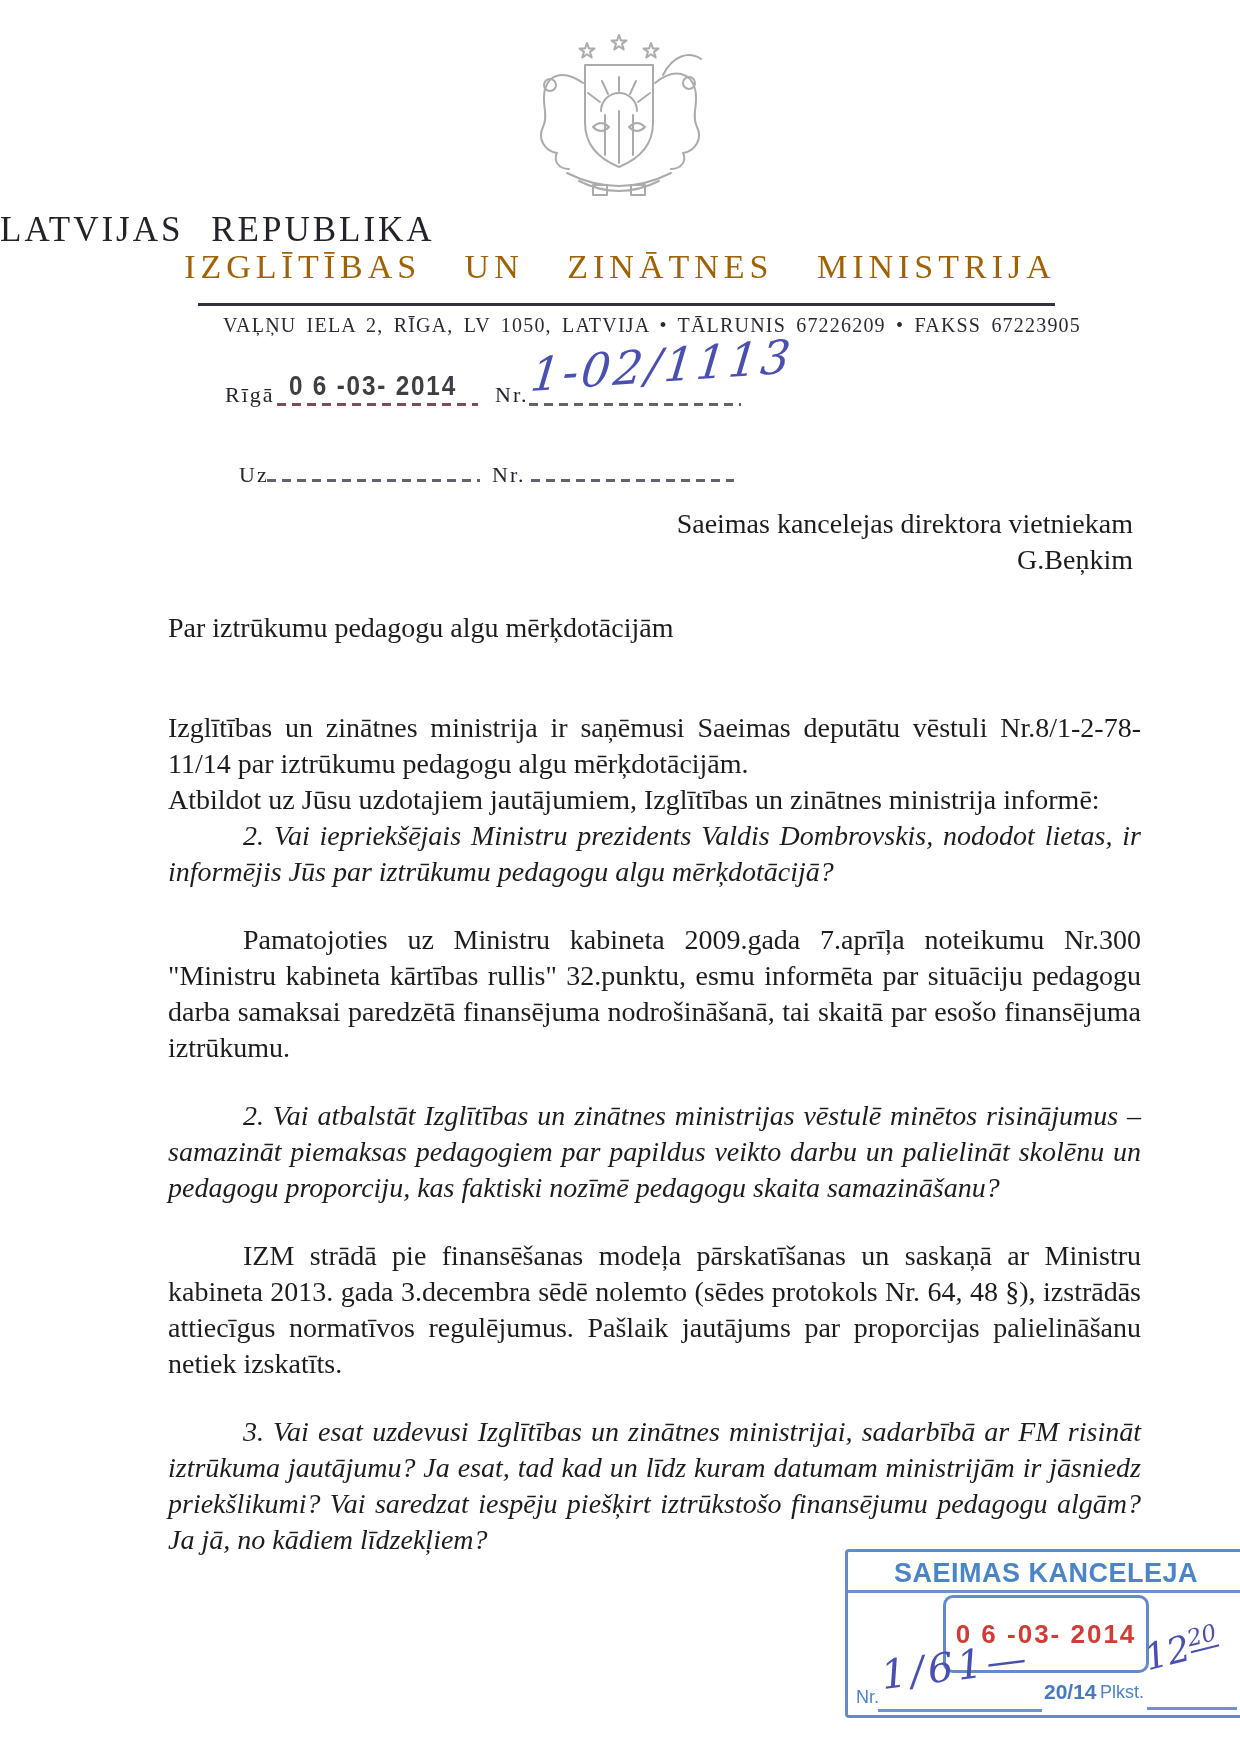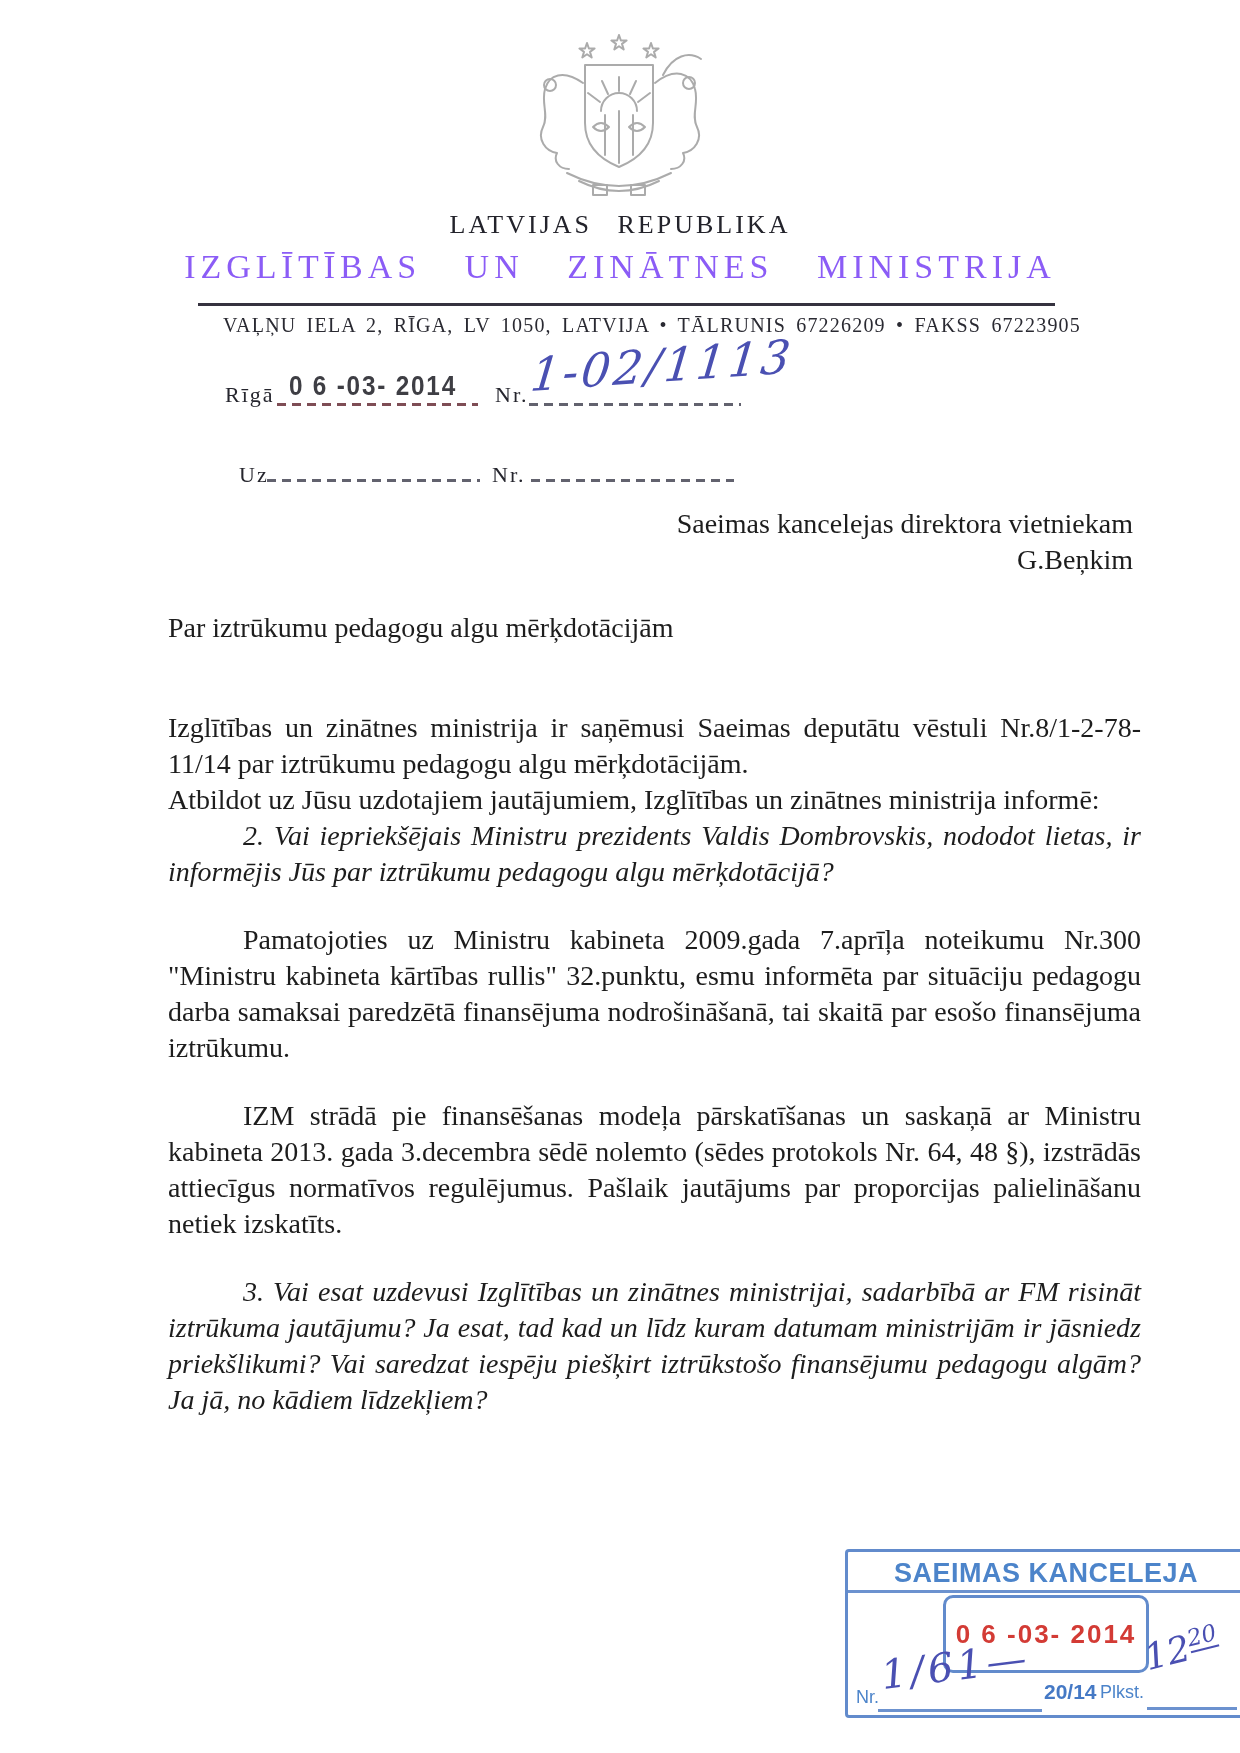--- a/index.html
+++ b/index.html
@@ -4,26 +4,26 @@
 <style>
   html,body{margin:0;padding:0;background:#e8e8e8;}
   .page{
     position:relative;width:1240px;height:1753px;margin:0 auto;
     background:#ffffff;color:#1d1d1d;
     font-family:"Liberation Serif", serif;overflow:hidden;
   }
   
   .emblem{position:absolute;left:505px;top:30px;width:228px;height:172px;opacity:.8;}
   .country{
-    position:absolute;top:210px;left:0;width:100%;text-align:center;
-    font-size:26px;letter-spacing:3px;word-spacing:16px;color:#23232b;
+    position:absolute;top:210px;left:0;width:100%;text-align:left;
+    font-size:35px;letter-spacing:3px;word-spacing:16px;color:#23232b;
   }
   .ministry{
     position:absolute;top:248px;left:0;width:100%;text-align:center;
-    font-size:34px;letter-spacing:5px;word-spacing:30px;color:#8b5cf6;
+    font-size:34px;letter-spacing:5px;word-spacing:30px;color:#a16207;
   }
   .rule{position:absolute;left:198px;top:303px;width:857px;height:3px;background:#35323f;}
   .addr{
     position:absolute;top:314px;left:0;width:100%;text-align:center;
     font-size:20px;letter-spacing:1.2px;word-spacing:4px;color:#2a2a32;margin-left:32px;
   }
   
   .lbl{position:absolute;font-size:22px;letter-spacing:2px;color:#26262e;}
   .dash{position:absolute;height:2.5px;
     background:repeating-linear-gradient(90deg,currentColor 0 9px,transparent 9px 15px);}
@@ -147,20 +147,21 @@
     <div>G.Beņkim</div>
   </div>
 
   <div class="subject">Par iztrūkumu pedagogu algu mērķdotācijām</div>
 
   <div class="body-text">
     <p>Izglītības un zinātnes ministrija ir saņēmusi Saeimas deputātu vēstuli Nr.8/1-2-78-11/14 par iztrūkumu pedagogu algu mērķdotācijām.</p>
     <p>Atbildot uz Jūsu uzdotajiem jautājumiem, Izglītības un zinātnes ministrija informē:</p>
     <p class="ital">2. Vai iepriekšējais Ministru prezidents Valdis Dombrovskis, nododot lietas, ir informējis Jūs par iztrūkumu pedagogu algu mērķdotācijā?</p>
     <p class="ind gap">Pamatojoties uz Ministru kabineta 2009.gada 7.aprīļa noteikumu Nr.300 "Ministru kabineta kārtības rullis" 32.punktu, esmu informēta par situāciju pedagogu darba samaksai paredzētā finansējuma nodrošināšanā, tai skaitā par esošo finansējuma iztrūkumu.</p>
+    <p class="ital gap">2. Vai atbalstāt Izglītības un zinātnes ministrijas vēstulē minētos risinājumus – samazināt piemaksas pedagogiem par papildus veikto darbu un palielināt skolēnu un pedagogu proporciju, kas faktiski nozīmē pedagogu skaita samazināšanu?</p>
     <p class="ind gap">IZM strādā pie finansēšanas modeļa pārskatīšanas un saskaņā ar Ministru kabineta 2013. gada 3.decembra sēdē nolemto (sēdes protokols Nr. 64, 48 §), izstrādās attiecīgus normatīvos regulējumus. Pašlaik jautājums par proporcijas palielināšanu netiek izskatīts.</p>
     <p class="ital gap">3. Vai esat uzdevusi Izglītības un zinātnes ministrijai, sadarbībā ar FM risināt iztrūkuma jautājumu? Ja esat, tad kad un līdz kuram datumam ministrijām ir jāsniedz priekšlikumi? Vai saredzat iespēju piešķirt iztrūkstošo finansējumu pedagogu algām? Ja jā, no kādiem līdzekļiem?</p>
   </div>
 
   <div class="stamp">
     <div class="stamp-title">SAEIMAS KANCELEJA</div>
     <div class="stamp-sep"></div>
     <div class="stamp-datebox">
       <span class="stamp-date">0 6 -03- 2014</span>
     </div>

